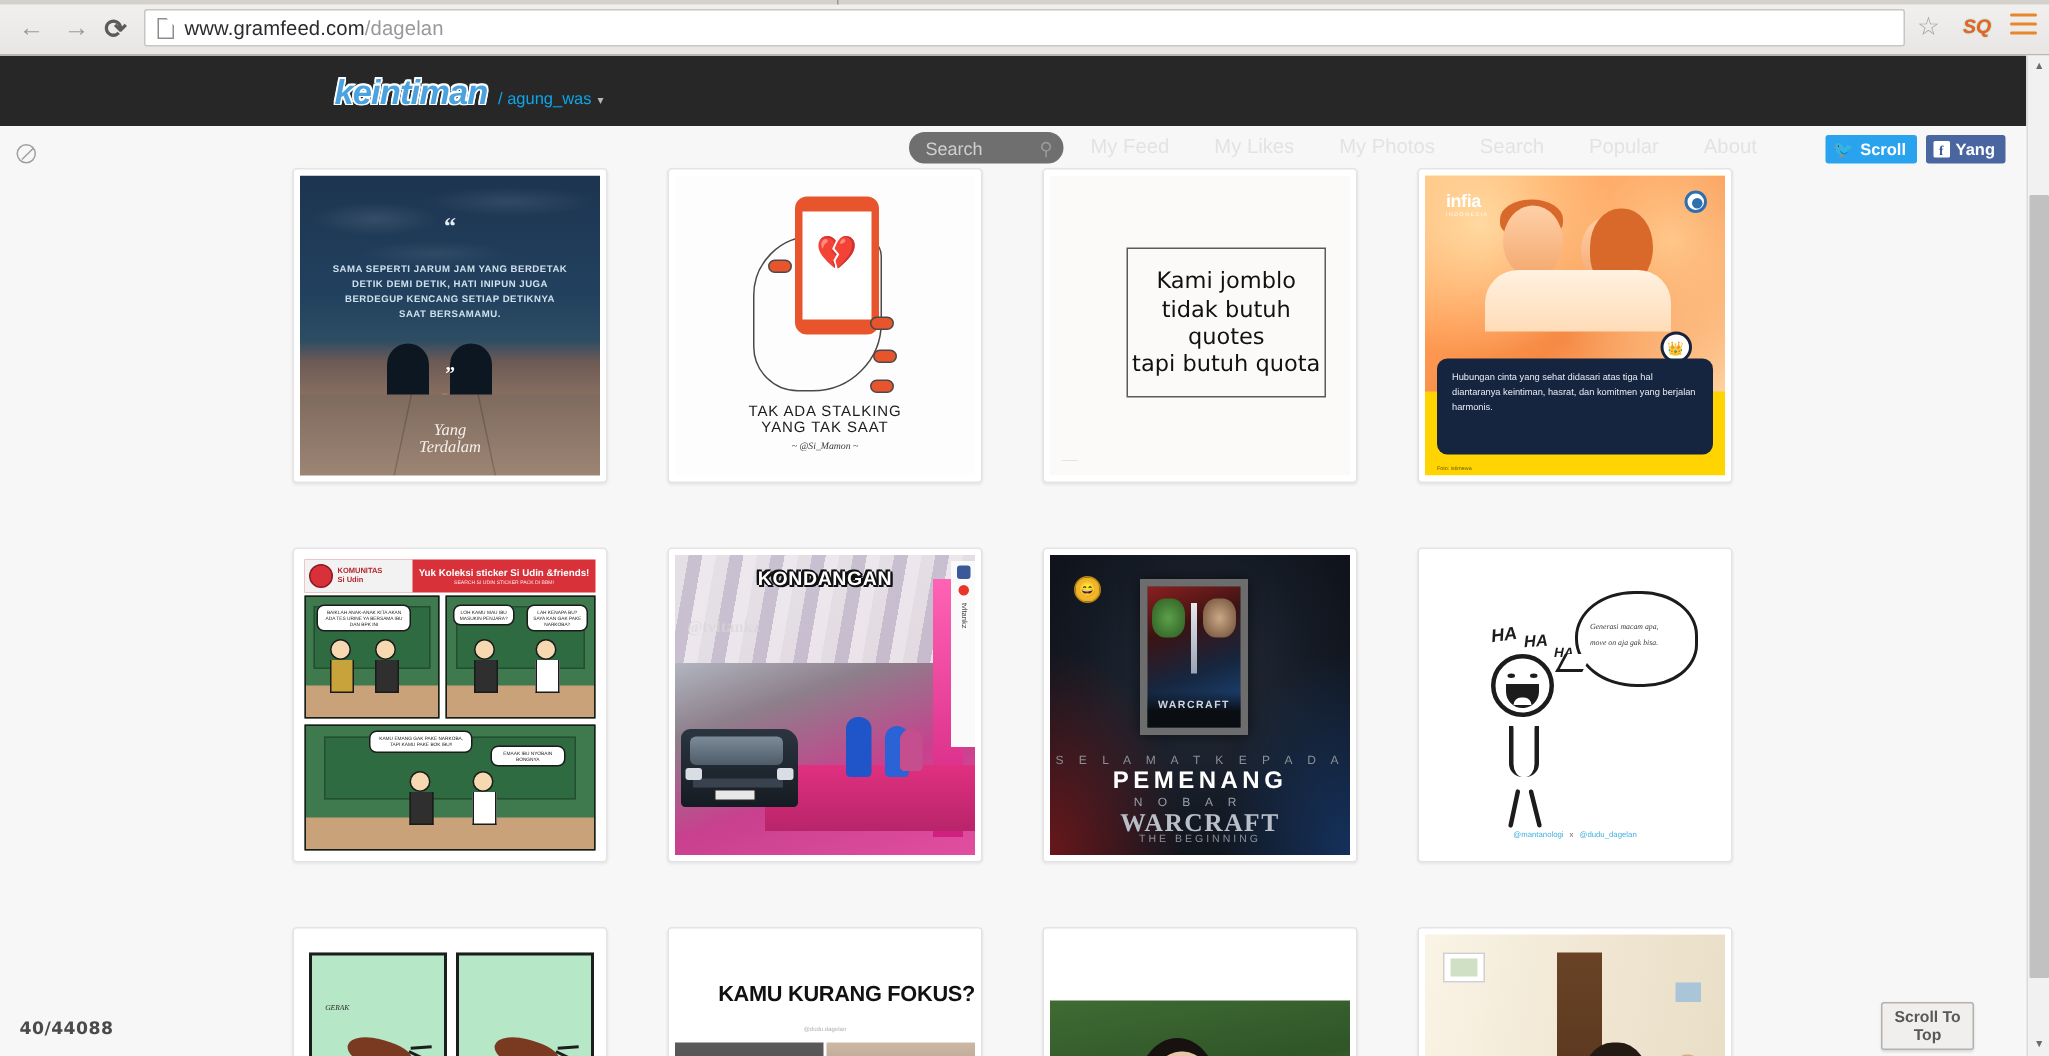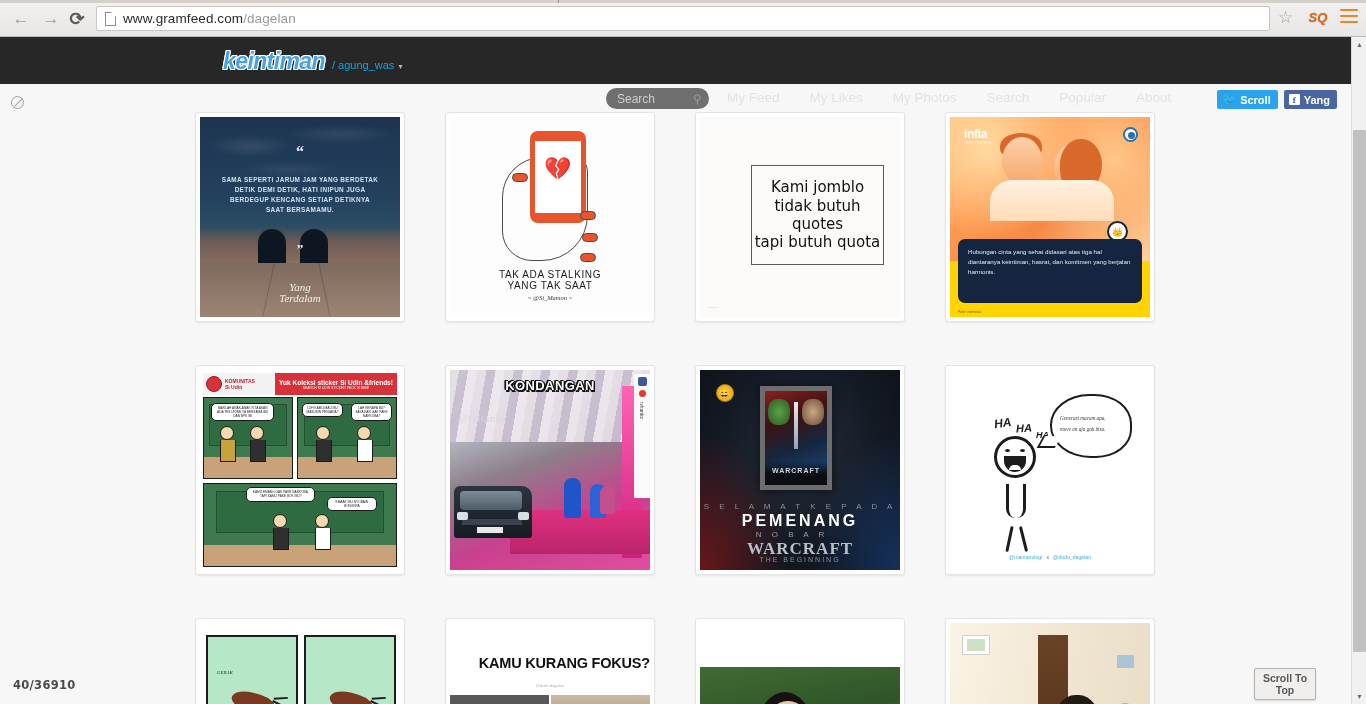--- a/index.html
+++ b/index.html
@@ -965,21 +965,21 @@
             <div class="hair"></div>
 
             <div class="arm"></div>
           </div>
         </div>
       </div>
     </div>
 
   </div>
 
-  <div id="counter">40/36910</div>
+  <div id="counter">40/44088</div>
 
   <div id="scroll-top">
     <span><span>Scroll To</span><br><span>Top</span></span>
   </div>
 </div>
 
 <div id="scrollbar">
   <div id="sb-up">▲</div>
   <div id="sb-thumb"></div>
   <div id="sb-down">▼</div>

